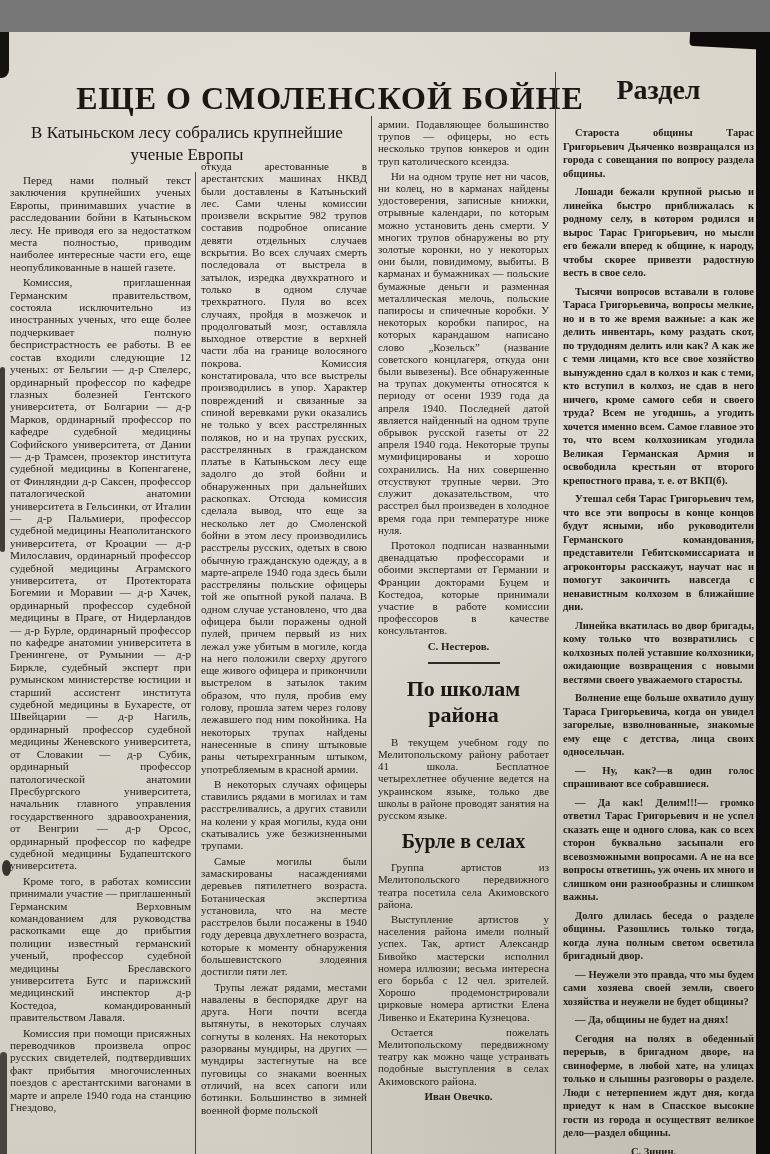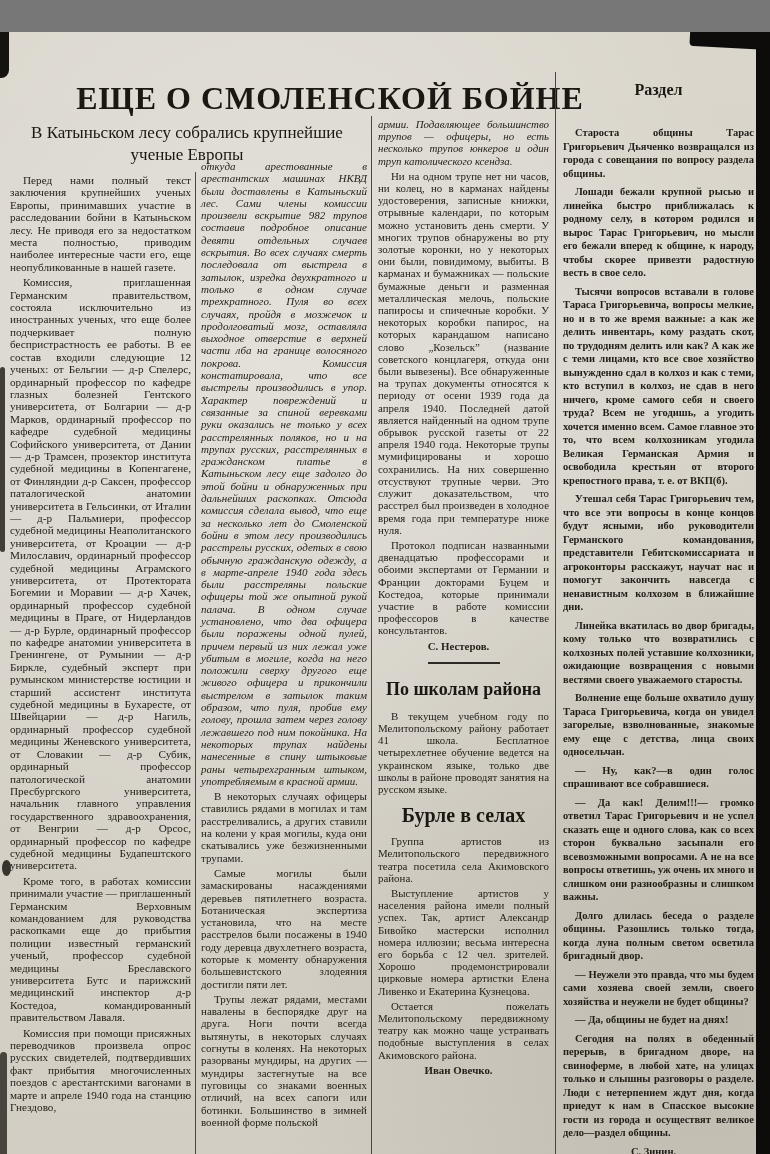--- a/index.html
+++ b/index.html
@@ -15,32 +15,32 @@
   .title{
     position:absolute;left:60px;top:48px;width:540px;text-align:center;
     font-size:32px;font-weight:bold;letter-spacing:1px;white-space:nowrap;color:#1b1712;
   }
   .subtitle{
     position:absolute;left:8px;top:90px;width:358px;text-align:center;
     font-size:17px;font-weight:normal;line-height:22px;color:#1b1712;
   }
   .col{position:absolute;text-align:justify;hyphens:auto;-webkit-hyphens:auto;}
   .col p{margin:0 0 3px;text-indent:13px;}
-  .col p.cont{text-indent:0;font-style:italic;}
+  .col p.cont{text-indent:0;}
   .col1{left:10px;top:142px;width:181px;font-size:11.2px;line-height:12.4px;}
   .col2{left:201px;top:128px;width:166px;font-size:11px;line-height:12.3px;}
   .col3{left:378px;top:86px;width:171px;font-size:10.9px;line-height:12.2px;}
   .col4{left:563px;top:44px;width:191px;font-size:10.5px;line-height:13.5px;font-weight:bold;color:#211d18;}
   .col4 p{margin:0 0 5px;text-indent:12px;}
   .sig{text-align:center;font-weight:bold;padding-right:10px;margin:4px 0 6px;text-indent:0 !important;}
   .hrule{width:72px;height:2px;background:#2d2a25;margin:10px auto 12px;}
   .head2{text-align:center;font-weight:bold;color:#1b1712;text-indent:0;margin:4px 0 8px;}
-  .schools-head{font-size:18px;line-height:26px;}
+  .schools-head{font-size:22px;line-height:26px;}
   .circus-head{font-size:20px;line-height:24px;margin-top:8px;}
-  .razdel-head{font-size:16px;line-height:28px;text-align:center;font-weight:bold;margin:0 0 22px;color:#1b1712;}
+  .razdel-head{font-size:28px;line-height:28px;text-align:center;font-weight:bold;margin:0 0 22px;color:#1b1712;}
   .vdiv{position:absolute;width:1px;background:#4a453d;}
   .d1{left:195px;top:140px;height:988px;}
   .d2{left:371px;top:84px;height:1044px;}
   .d3{left:555px;top:40px;height:1088px;}
   .edge{position:absolute;background:#0d0c0a;z-index:5;}
   .edge-bottom{left:-8px;top:1128px;width:790px;height:40px;transform:rotate(-.3deg);}
   .edge-right{top:0;left:756px;width:14px;height:1154px;}
   .blob-tr{position:absolute;z-index:6;left:690px;top:-8px;width:85px;height:24px;background:#0d0c0a;transform:rotate(3deg);border-radius:4px;}
   .blob-tl{position:absolute;z-index:6;left:0;top:0;width:9px;height:46px;background:#141310;border-radius:0 0 8px 0;}
   .smear{position:absolute;background:#26221c;z-index:4;border-radius:4px;}

